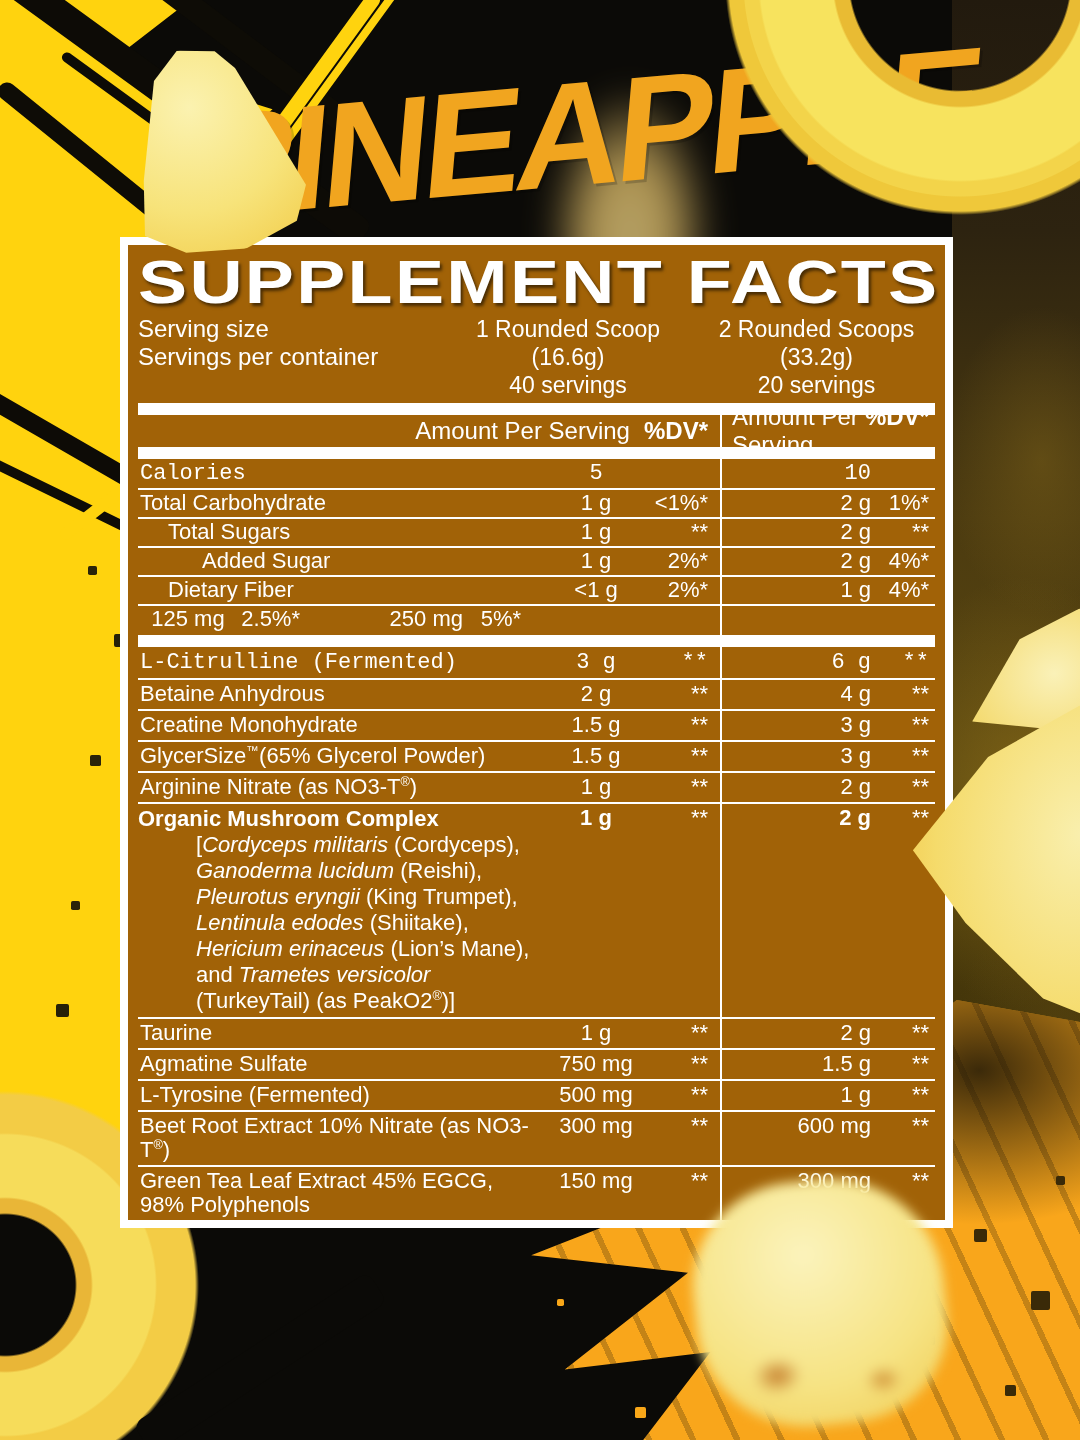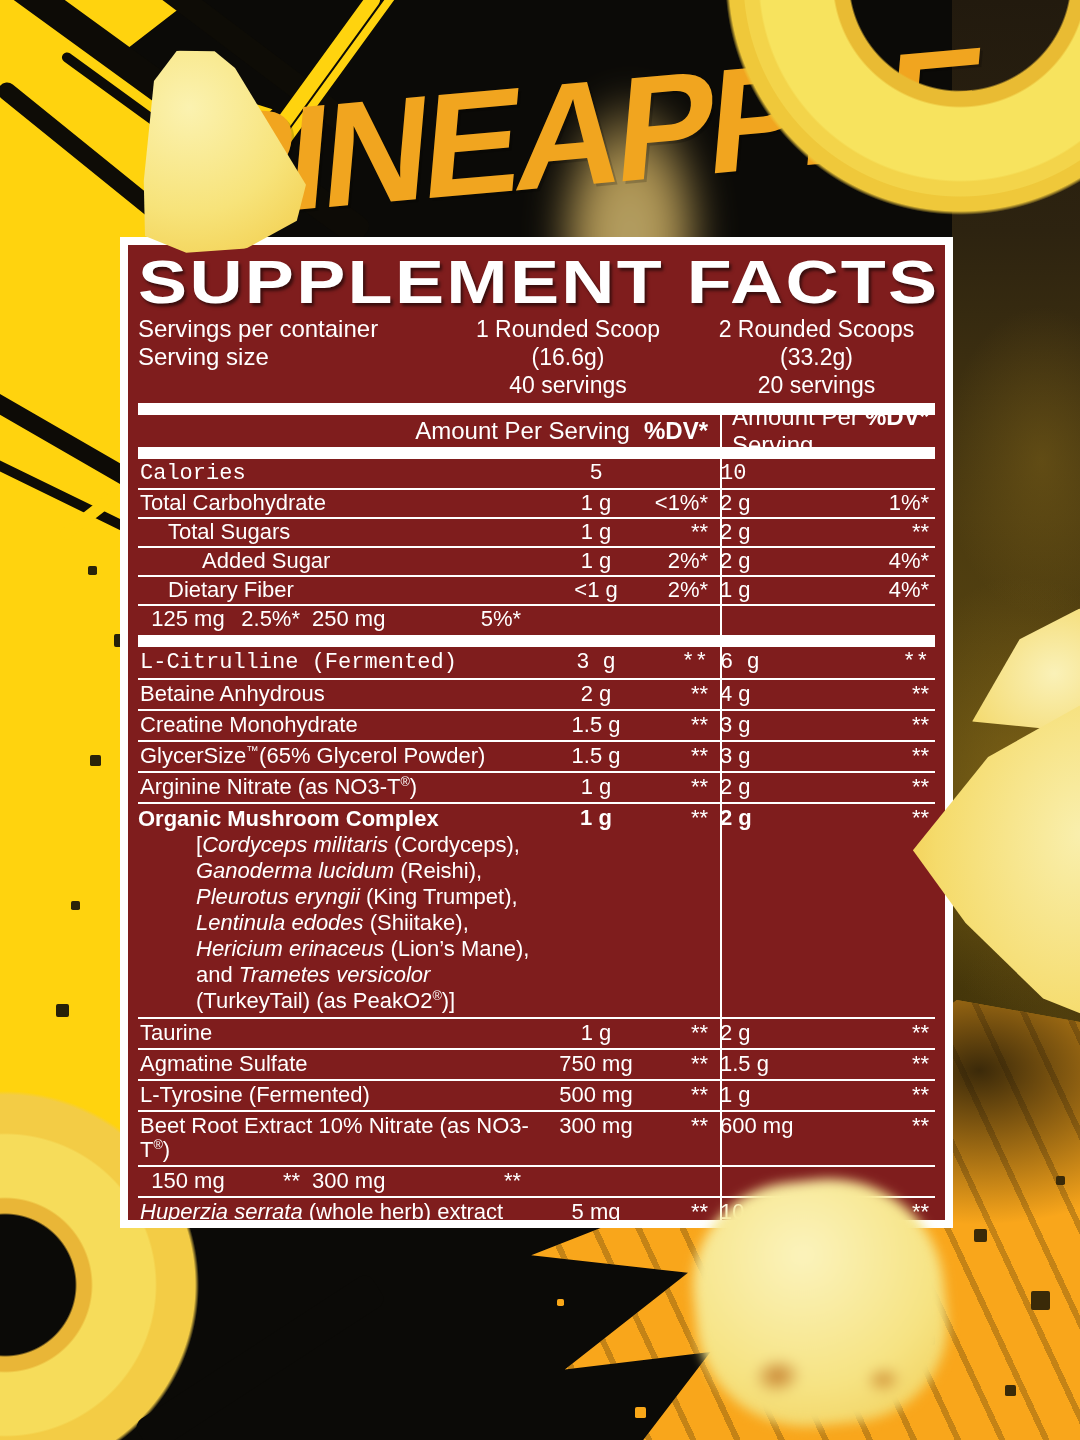--- a/index.html
+++ b/index.html
@@ -69,21 +69,21 @@
     background:repeating-linear-gradient(65deg,transparent 0 34px,rgba(35,24,6,.55) 34px 40px);}
   .chunk-bottom{position:absolute;left:695px;top:1180px;width:250px;height:245px;z-index:13;
     border-radius:42% 46% 40% 44%;transform:rotate(-6deg);filter:blur(6px);
     background:
       radial-gradient(40px 30px at 30% 78%,rgba(188,108,30,.85),transparent 62%),
       radial-gradient(30px 22px at 72% 84%,rgba(196,120,34,.75),transparent 62%),
       radial-gradient(120% 120% at 45% 30%,#FBF3BC 0%,#F6E383 45%,#F0CB52 75%,#EBB231 100%);}
 
   
   .panel{position:absolute;left:120px;top:237px;width:833px;height:991px;z-index:10;
-    border:8px solid #fff;background:#7f1d1d;box-sizing:border-box;padding:6px 10px 0;overflow:hidden;}
+    border:8px solid #fff;background:#a16207;box-sizing:border-box;padding:6px 10px 0;overflow:hidden;}
   .sf-title{font-weight:bold;font-size:64px;line-height:58px;letter-spacing:2px;white-space:nowrap;
     transform:scale(1.15,.95);transform-origin:left center;margin:2px 0 4px 0;
     text-shadow:2px 3px 3px rgba(0,0,0,.55);}
   .serving{display:flex;align-items:flex-start;margin-bottom:4px;}
   .serv-labels{flex:0 0 300px;font-size:24px;line-height:28px;}
   .serv-col{text-align:center;font-size:23px;line-height:28px;}
   .serv-col.c1{flex:0 0 260px;}
   .serv-col.c2{flex:0 0 237px;}
   .bar{height:12px;background:#fff;margin:2px 0;}
   .table-wrap{position:relative;}
@@ -97,21 +97,21 @@
   #rows-sec1 .row{padding:1px 0 2px;}
   #rows-sec2 .row{padding:2px 0 3px;}
   .cell{box-sizing:border-box;}
   .name{flex:1 1 auto;min-width:0;padding-left:2px;}
   .name.ind1{padding-left:30px;}
   .name.ind2{padding-left:64px;}
   .name.hang{padding-left:58px;text-indent:-58px;line-height:26px;}
   .a1{flex:0 0 100px;text-align:center;}
   .dv1{flex:0 0 74px;text-align:right;padding-right:12px;}
   .col2{flex:0 0 215px;display:flex;}
-  .a2{flex:1 1 auto;text-align:left;}
+  .a2{flex:1 1 auto;text-align:right;}
   .dv2{flex:0 0 64px;text-align:right;padding-right:6px;}
   .row.bold-vals .a1,.row.bold-vals .a2{font-weight:bold;}
   sup{font-size:58%;line-height:0;}
 </style>
 </head>
 <body>
 
 <div class="stage">
 
   <div class="bg-right"></div>
@@ -134,22 +134,22 @@
   <div class="ring ring-tr"></div>
   <div class="ring ring-bl"></div>
   <div class="splash-br"></div>
   <div class="dots-br"></div>
 
   <div class="panel">
     <div class="sf-title">SUPPLEMENT FACTS</div>
 
     <div class="serving">
       <div class="serv-labels">
+        <div>Serving size</div>
         <div>Servings per container</div>
-        <div>Serving size</div>
       </div>
       <div class="serv-col c1">
         <div>1 Rounded Scoop (16.6g)</div>
         <div>40 servings</div>
       </div>
       <div class="serv-col c2">
         <div>2 Rounded Scoops (33.2g)</div>
         <div>20 servings</div>
       </div>
     </div>
@@ -308,20 +308,21 @@
           <div class="row">
     <div class="cell name"><span>Beet Root Extract 10% Nitrate (as NO3-T</span><sup>®</sup><span>)</span></div>
     <div class="cell a1">300 mg</div>
     <div class="cell dv1">**</div>
     <div class="cell col2">
       <div class="cell a2">600 mg</div>
       <div class="cell dv2">**</div>
     </div>
   </div>
           <div class="row">
+    <div class="cell name"><span>Green Tea Leaf Extract 45% EGCG,</span><br><span>98% Polyphenols</span></div>
     <div class="cell a1">150 mg</div>
     <div class="cell dv1">**</div>
     <div class="cell col2">
       <div class="cell a2">300 mg</div>
       <div class="cell dv2">**</div>
     </div>
   </div>
           <div class="row">
     <div class="cell name"><span style="font-style: italic;">Huperzia serrata</span><span> (whole herb) extract</span><br></div>
     <div class="cell a1">5 mg</div>

